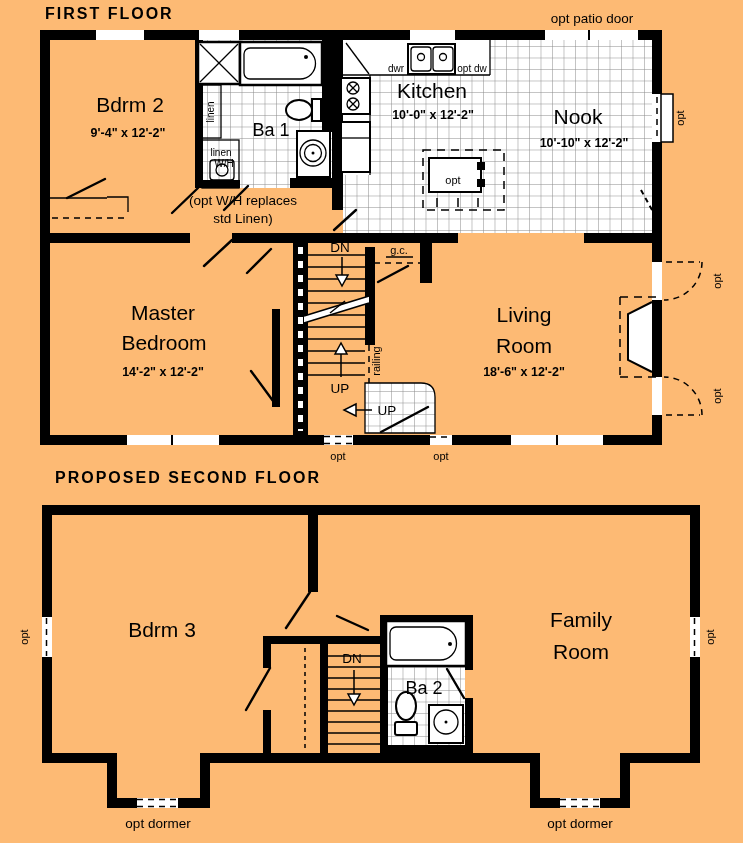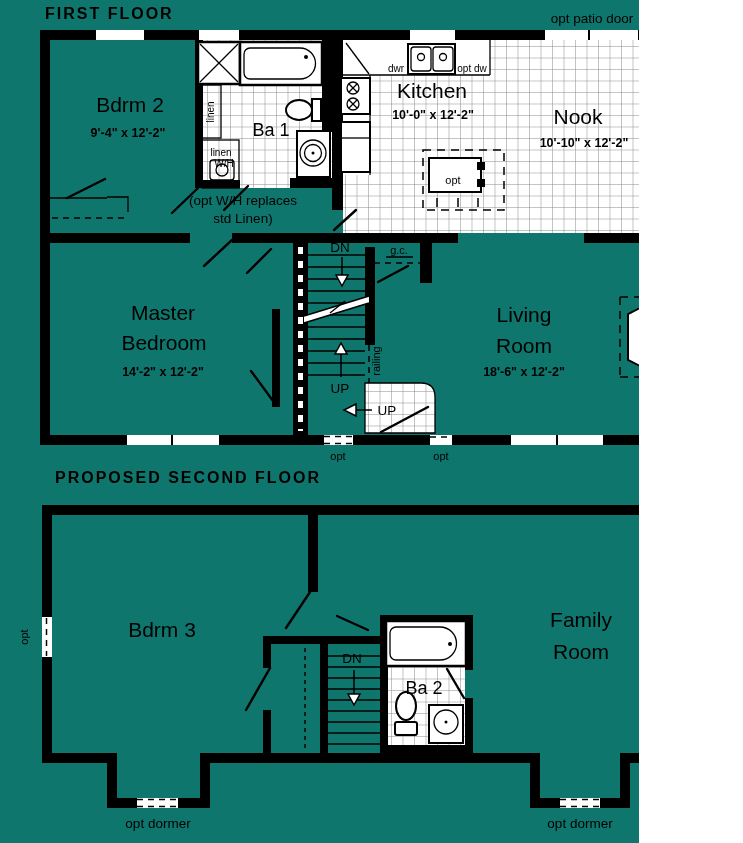--- a/index.html
+++ b/index.html
@@ -1,16 +1,16 @@
 <!DOCTYPE html>
 <html><head>
 <meta charset="utf-8">
 <style>
   html,body{margin:0;padding:0;background:#ffffff;}
-  #plan-wrap{position:relative;width:639px;height:843px;background:#0f766e;overflow:hidden;}
+  #plan-wrap{position:relative;width:743px;height:843px;background:#fdba74;overflow:hidden;}
   svg{display:block;font-family:"Liberation Sans",sans-serif;}
   text{fill:#000;}
   .t-title{font-size:16px;font-weight:700;letter-spacing:2px;}
   .t-room{font-size:21px;font-weight:400;}
   .t-room-sm{font-size:18px;font-weight:400;}
   .t-dim{font-size:12.5px;font-weight:700;}
   .t-med{font-size:13.5px;font-weight:400;}
   .t-small{font-size:11px;font-weight:400;}
   .t-tiny{font-size:10px;font-weight:400;}
   .mid{text-anchor:middle;}

